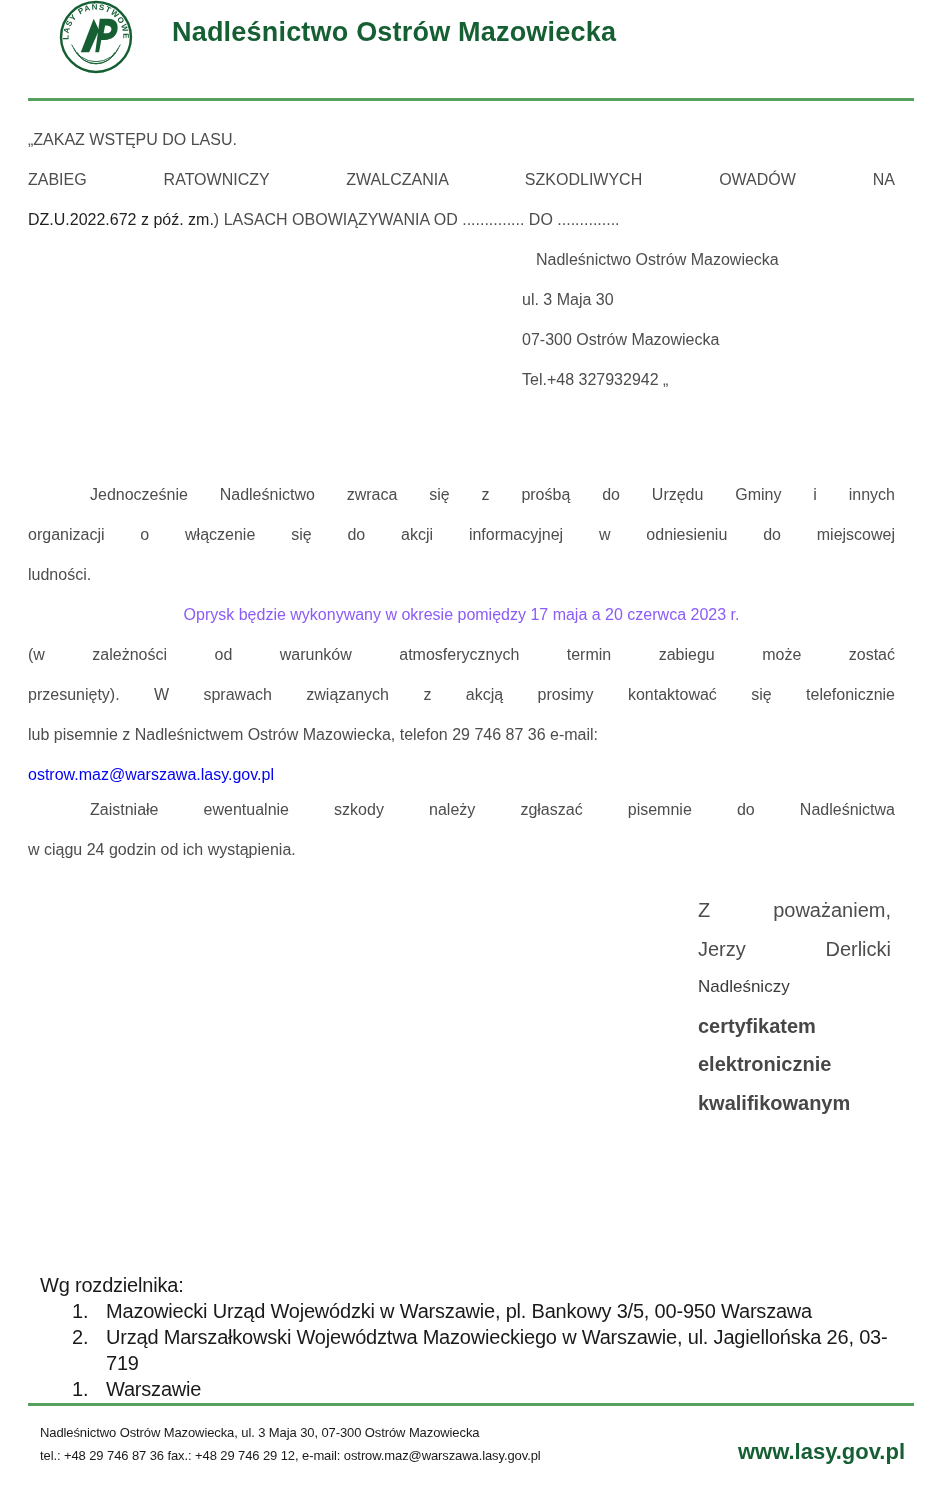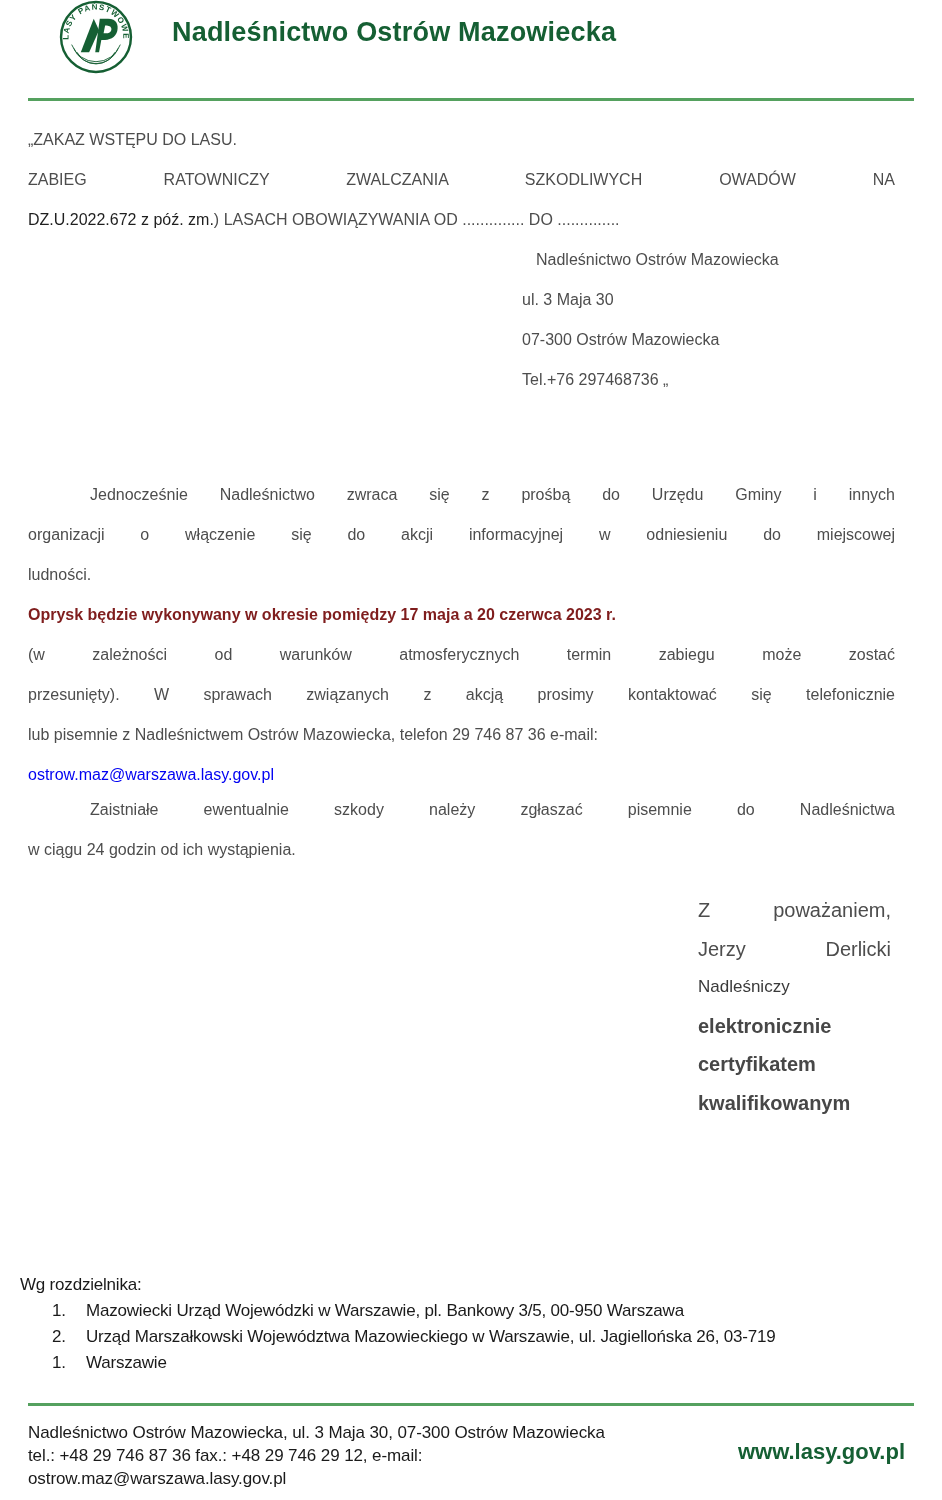--- a/index.html
+++ b/index.html
@@ -27,21 +27,21 @@
 
   
   .textblock {
     position: absolute; left: 28px; width: 867px;
     font-size: 16px; line-height: 40px; color: #4d4d4d;
   }
   .line { white-space: nowrap; }
   .jl { text-align: justify; text-align-last: justify; white-space: normal; }
   .indent { text-indent: 62px; }
   .dark { color: #1f1f1f; }
-  .bold-line { font-weight: bold; color: #7f1d1d; }
+  .bold-line { font-weight: normal; color: #8b5cf6; text-align: center; }
   .email-link { color: #0202f2; text-decoration: none; cursor: pointer; margin-top: 30px; }
 
   .notice-block { top: 120px; }
   .address-block { margin-left: 494px; }
   .address-block .line:first-child { text-indent: 14px; }
 
   .para1 { top: 475px; }
   .block2 { top: 595px; }
   .para3 { top: 790px; }
 
@@ -49,30 +49,30 @@
   .signature {
     position: absolute; left: 698px; top: 891px; width: 193px;
     font-size: 20px; line-height: 38.5px; color: #4d4d4d;
   }
   .sig-just { display: flex; justify-content: space-between; }
   .sig-title { font-size: 17px; color: #3a3a3a; }
   .sig-bold { font-weight: bold; color: #474747; }
 
   
   .distribution {
-    position: absolute; left: 20px; top: 1272px; width: 880px;
-    font-size: 17px; line-height: 26px; color: #1a1a1a; letter-spacing: -0.2px;
+    position: absolute; left: 40px; top: 1272px; width: 880px;
+    font-size: 20px; line-height: 26px; color: #1a1a1a; letter-spacing: -0.2px;
   }
   .dist-item { display: flex; margin-left: 32px; }
   .dist-num { width: 34px; flex: 0 0 34px; }
 
   
   .footer-text {
-    position: absolute; left: 28px; top: 1421px; width: 640px;
-    font-size: 17px; line-height: 23px; color: #1a1a1a; letter-spacing: -0.1px;
+    position: absolute; left: 40px; top: 1421px; width: 640px;
+    font-size: 13px; line-height: 23px; color: #1a1a1a; letter-spacing: -0.1px;
   }
   .website {
     position: absolute; right: 37px; top: 1439px;
     font-size: 22px; font-weight: bold; color: #155f33; white-space: nowrap;
   }
 </style>
 </head>
 <body>
 
 <div class="page">
@@ -98,21 +98,21 @@
   <div class="rule header-rule"></div>
 
   <div class="textblock notice-block">
     <div class="line">„ZAKAZ WSTĘPU DO LASU.</div>
     <div class="jl">ZABIEG RATOWNICZY ZWALCZANIA SZKODLIWYCH OWADÓW NA</div>
     <div class="line"><span class="dark">DZ.U.2022.672 z póź. zm.</span><span>) LASACH OBOWIĄZYWANIA OD .............. DO ..............</span></div>
     <div class="address-block">
       <div class="line">Nadleśnictwo Ostrów Mazowiecka</div>
       <div class="line">ul. 3 Maja 30</div>
       <div class="line">07-300 Ostrów Mazowiecka</div>
-      <div class="line">Tel.+76 297468736 „</div>
+      <div class="line">Tel.+48 327932942 „</div>
     </div>
   </div>
 
   <div class="textblock para1">
     <div class="jl indent">Jednocześnie Nadleśnictwo zwraca się z prośbą do Urzędu Gminy i innych</div>
     <div class="jl">organizacji o włączenie się do akcji informacyjnej w odniesieniu do miejscowej</div>
     <div class="line">ludności.</div>
   </div>
 
   <div class="textblock block2">
@@ -131,22 +131,22 @@
   <div class="signature">
     <div class="sig-just">
       <span>Z</span>
       <span>poważaniem,</span>
     </div>
     <div class="sig-just">
       <span>Jerzy</span>
       <span>Derlicki</span>
     </div>
     <div class="sig-title">Nadleśniczy</div>
+    <div class="sig-bold">certyfikatem</div>
     <div class="sig-bold">elektronicznie</div>
-    <div class="sig-bold">certyfikatem</div>
     <div class="sig-bold">kwalifikowanym</div>
   </div>
 
   <div class="distribution">
     <div>Wg rozdzielnika:</div>
     <div class="dist-item">
       <span class="dist-num">1.</span>
       <span>Mazowiecki Urząd Wojewódzki w Warszawie, pl. Bankowy 3/5, 00-950 Warszawa</span>
     </div>
     <div class="dist-item">

